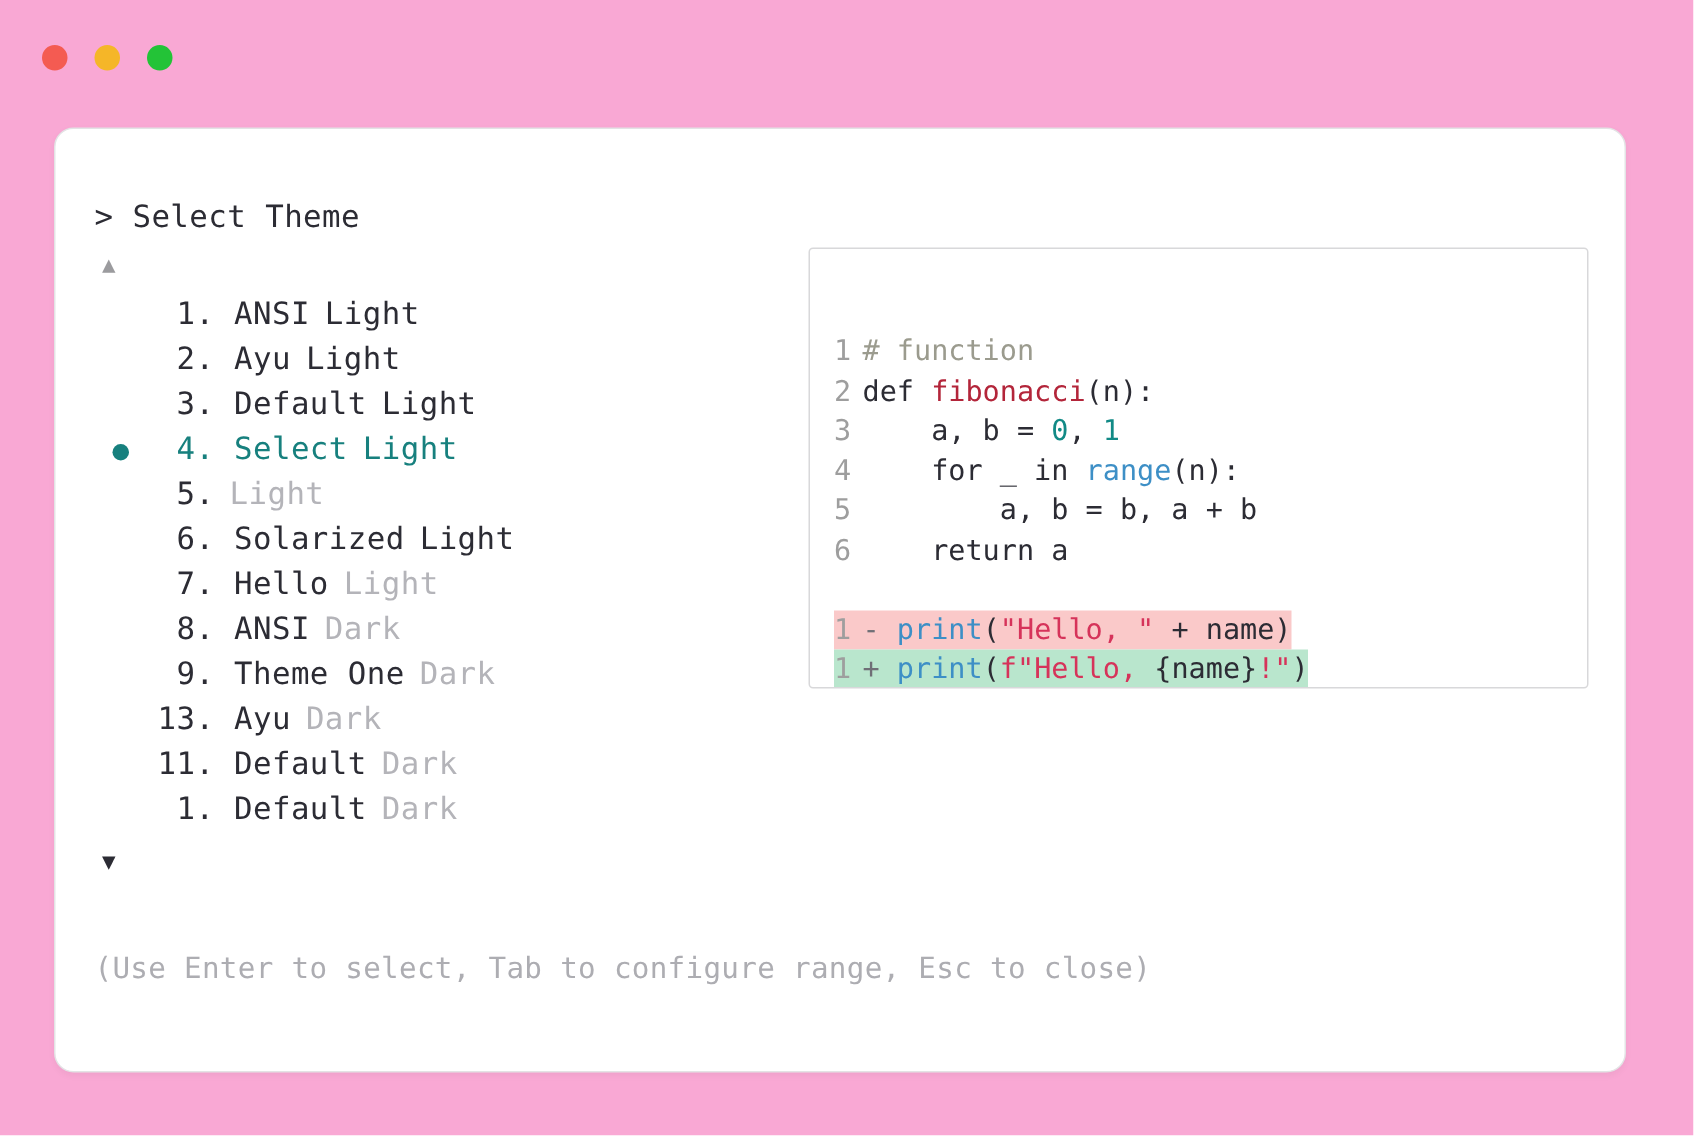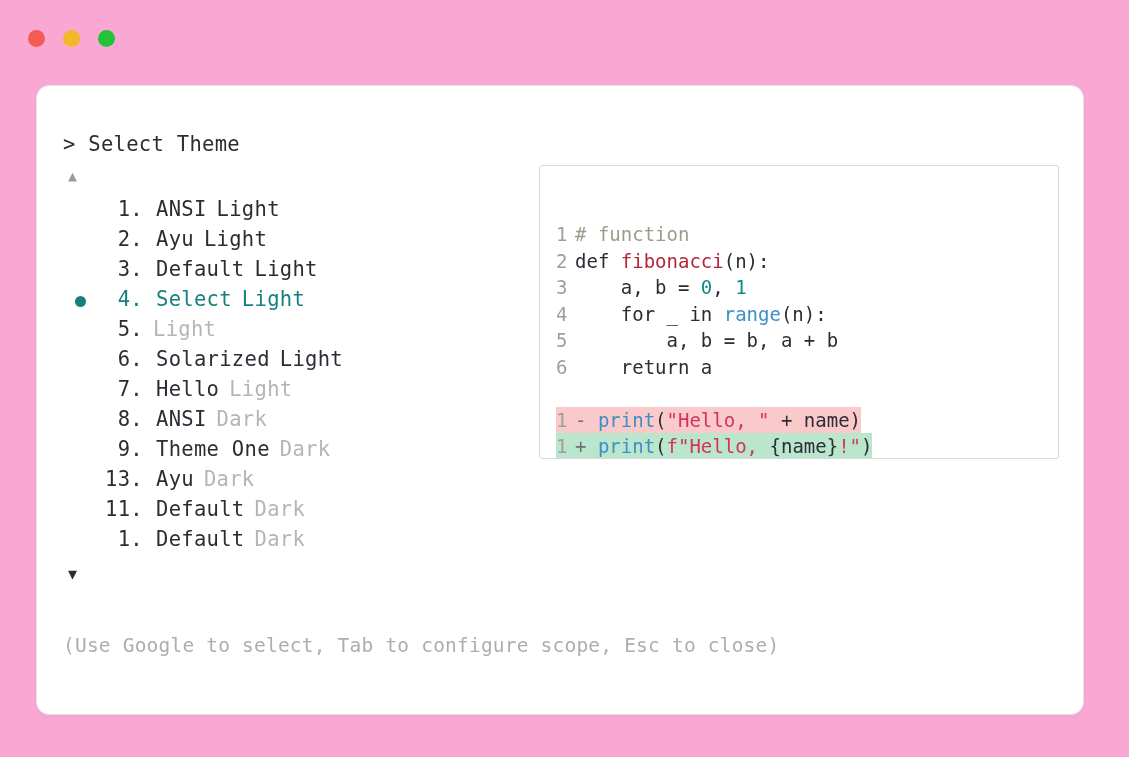--- a/index.html
+++ b/index.html
@@ -221,21 +221,21 @@
             <div class="theme-row"><span class="bullet-cell"></span><span class="idx">7.</span><span class="theme-name">Hello</span><span class="theme-suffix" style="color: rgb(180, 180, 185);">Light</span></div>
             <div class="theme-row"><span class="bullet-cell"></span><span class="idx">8.</span><span class="theme-name">ANSI</span><span class="theme-suffix" style="color: rgb(180, 180, 185);">Dark</span></div>
             <div class="theme-row"><span class="bullet-cell"></span><span class="idx">9.</span><span class="theme-name">Theme One</span><span class="theme-suffix" style="color: rgb(180, 180, 185);">Dark</span></div>
             <div class="theme-row"><span class="bullet-cell"></span><span class="idx">13.</span><span class="theme-name">Ayu</span><span class="theme-suffix" style="color: rgb(180, 180, 185);">Dark</span></div>
             <div class="theme-row"><span class="bullet-cell"></span><span class="idx">11.</span><span class="theme-name">Default</span><span class="theme-suffix" style="color: rgb(180, 180, 185);">Dark</span></div>
             <div class="theme-row"><span class="bullet-cell"></span><span class="idx">1.</span><span class="theme-name">Default</span><span class="theme-suffix" style="color: rgb(180, 180, 185);">Dark</span></div>
           </div>
         <div class="arrow arrow-down">▼</div>
       </div>
 
-      <div class="hint">(Use Google to select, Tab to configure scope, Esc to close)</div>
+      <div class="hint">(Use Enter to select, Tab to configure range, Esc to close)</div>
 
       <div class="right-col">
         <div class="preview-box">
           <div class="code"><span class="code-line"><span class="ln">1</span><span class="tok-comment"># function</span></span><span class="code-line"><span class="ln">2</span><span class="tok-plain">def </span><span class="tok-func">fibonacci</span><span class="tok-plain">(n):</span></span><span class="code-line"><span class="ln">3</span><span class="tok-plain">    a, b = </span><span class="tok-num">0</span><span class="tok-plain">, </span><span class="tok-num">1</span></span><span class="code-line"><span class="ln">4</span><span class="tok-plain">    for _ in </span><span class="tok-builtin">range</span><span class="tok-plain">(n):</span></span><span class="code-line"><span class="ln">5</span><span class="tok-plain">        a, b = b, a + b</span></span><span class="code-line"><span class="ln">6</span><span class="tok-plain">    return a</span></span><span class="spacer-line"></span><span class="code-line diff-del" style="background: rgb(250, 201, 201);"><span class="ln">1</span><span class="tok-sign">- </span><span class="tok-builtin">print</span><span class="tok-plain">(</span><span class="tok-str">"Hello, "</span><span class="tok-plain"> + name)</span></span><span class="code-line diff-add" style="background: rgb(185, 230, 205);"><span class="ln">1</span><span class="tok-sign">+ </span><span class="tok-builtin">print</span><span class="tok-plain">(</span><span class="tok-str">f"Hello, </span><span class="tok-plain">{name}</span><span class="tok-str">!"</span><span class="tok-plain">)</span></span></div>
         </div>
       </div>
 
     </div>
   </div>
 </div>

